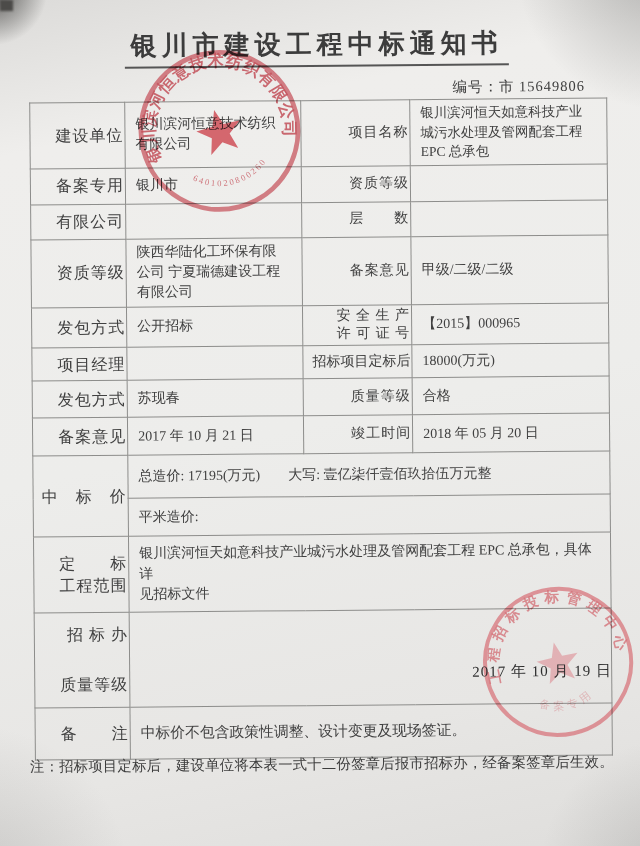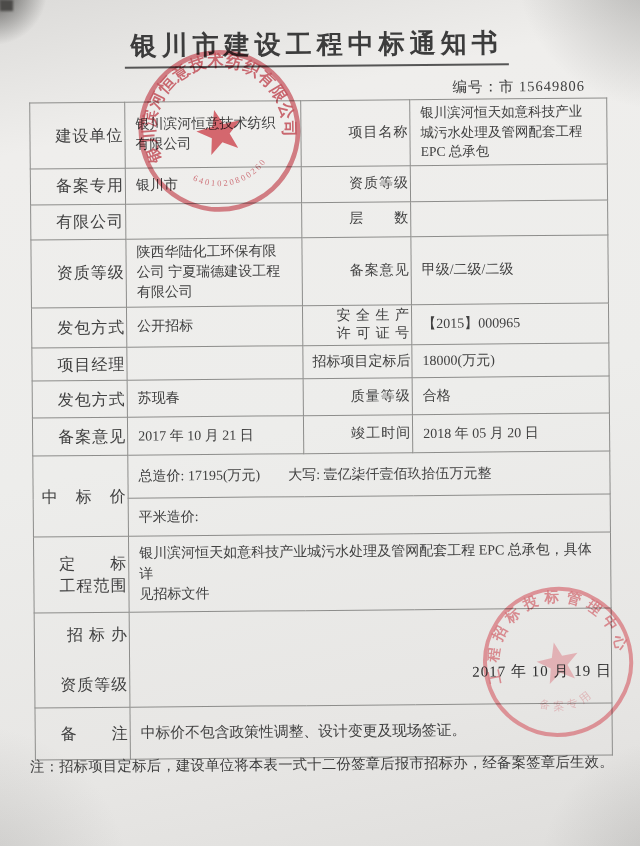--- a/index.html
+++ b/index.html
@@ -140,21 +140,21 @@
     </tr>
     <tr style="height:76px">
       <td class="lab tall-lab">定　　标
 工程范围</td>
       <td class="val" colspan="3">银川滨河恒天如意科技产业城污水处理及管网配套工程 EPC 总承包，具体详
 见招标文件</td>
     </tr>
     <tr style="height:95px">
       <td class="lab" style="line-height:1.55">招 标 办
 
-资质等级</td>
+质量等级</td>
       <td class="val" colspan="3"></td>
     </tr>
     <tr style="height:52px">
       <td class="lab">备　　注</td>
       <td class="val" style="font-size:14.8px" colspan="3">中标价不包含政策性调整、设计变更及现场签证。</td>
     </tr>
   </tbody>
     </table>
 
   <div class="note">注：招标项目定标后，建设单位将本表一式十二份签章后报市招标办，经备案签章后生效。</div>

